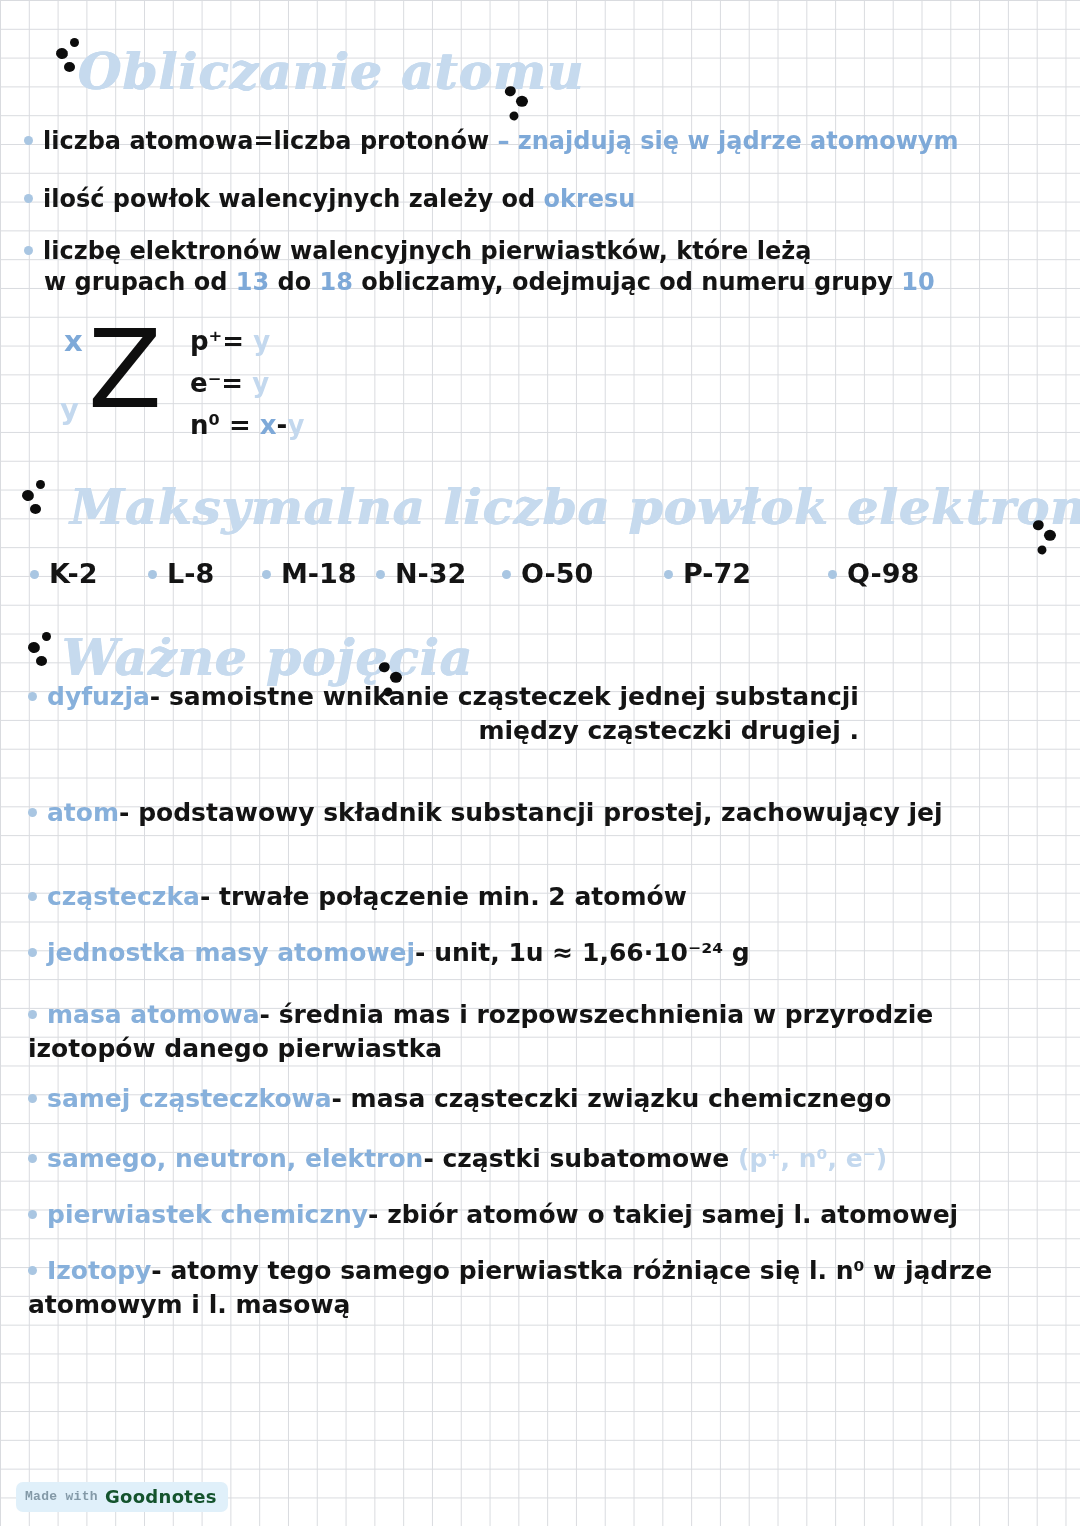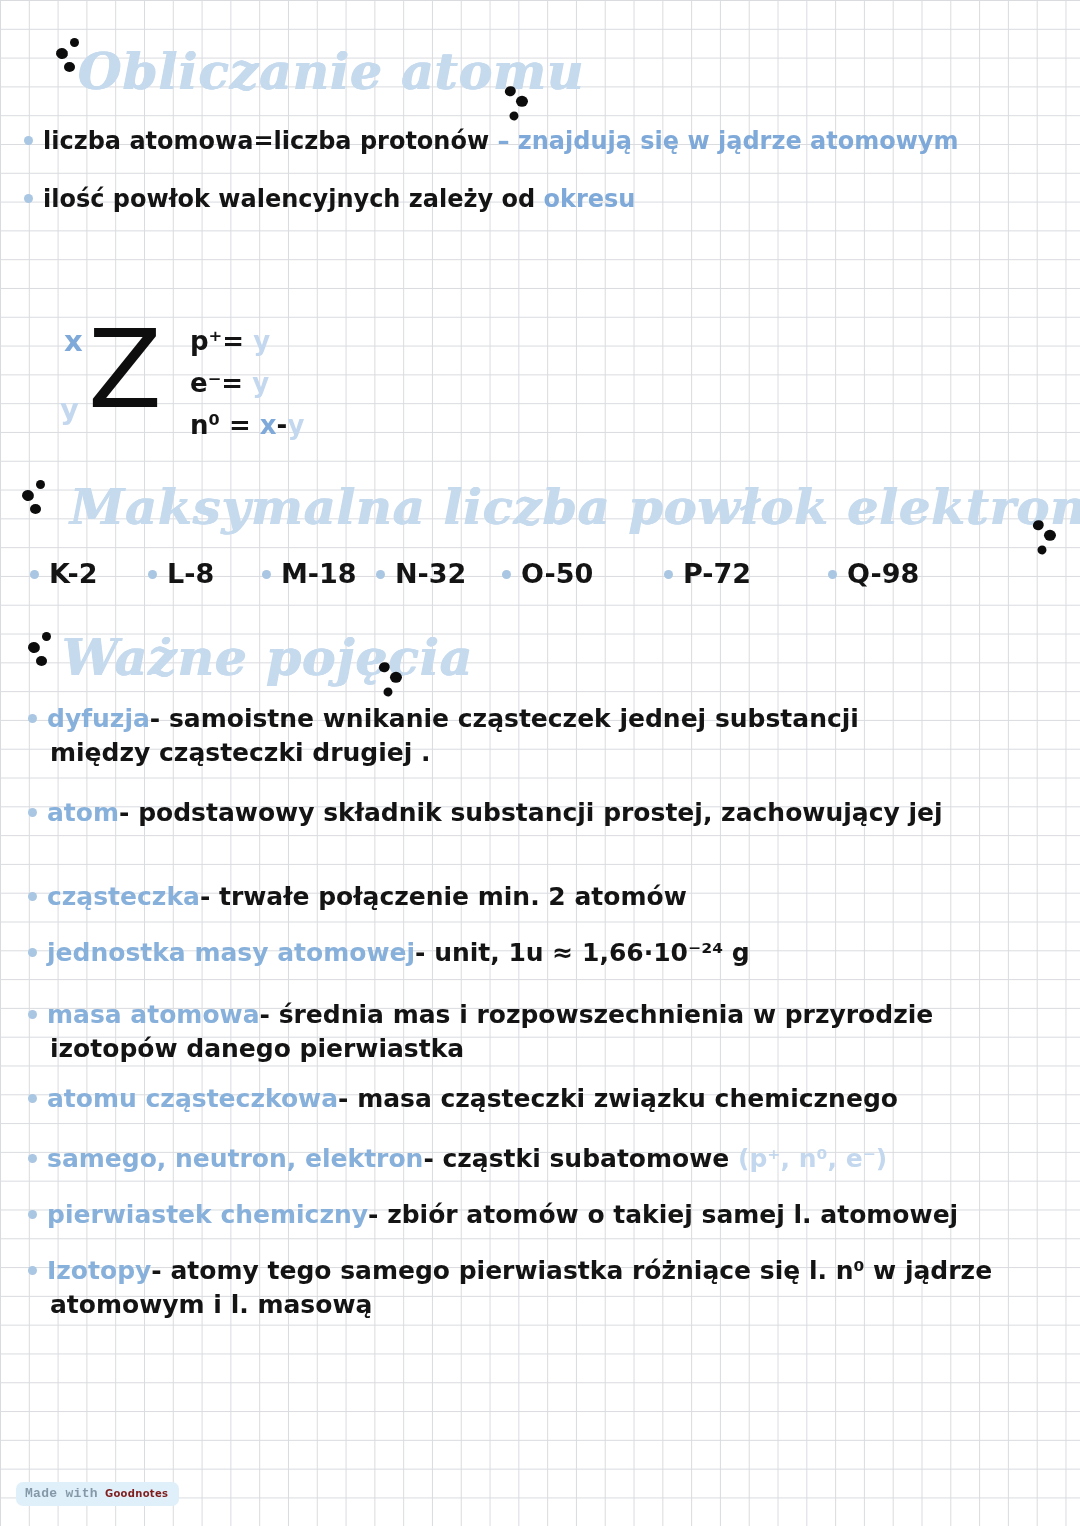--- a/index.html
+++ b/index.html
@@ -30,31 +30,31 @@
   .dots i:nth-child(3){ width:11px; height:10px; left:8px; top:24px; }
   .bullet-dot {
     display:inline-block; width:9px; height:9px; border-radius:50%;
     background:#a9c6e2; margin-right:10px; vertical-align:4px; flex:none;
   }
   .note { font-weight:bold; font-size:24px; line-height:31px; white-space:nowrap; }
   .blue { color:#7ea9d8; }
   .pale { color:#c3d8ee; }
   .term { color:#87b0db; }
   .def { font-weight:bold; font-size:25px; line-height:34px; white-space:nowrap; }
-  .def .cont { margin-left:22px; }
+  .def .cont { }
   .zletter { font-size:108px; line-height:1; font-weight:400; color:#0e0e0e; font-family:"DejaVu Sans", sans-serif; }
   .zsup { font-size:29px; font-weight:bold; }
   .zrow { font-size:26px; font-weight:bold; line-height:43px; white-space:nowrap; }
   .shell { font-weight:bold; font-size:27px; white-space:nowrap; }
   .badge {
     left:16px; top:1482px; display:flex; align-items:center; gap:7px;
     background:#e0f0fa; border-radius:7px; padding:4px 11px 5px 9px;
   }
   .badge .made { font-size:13px; font-weight:bold; color:#8399a7; letter-spacing:.3px;font-family:Liberation Mono, monospace; }
-  .badge .brand { font-size:10px; font-weight:bold; color:#7f1d1d; letter-spacing:.3px; }
+  .badge .brand { font-size:18px; font-weight:bold; color:#14532d; letter-spacing:.3px; }
 </style>
 </head>
 <body>
 
 <div class="page">
 
   <div class="abs dots" style="left:56px; top:38px;">
       <i></i>
       <i></i>
       <i></i>
@@ -67,20 +67,24 @@
     </div>
 
   <div class="abs note" style="left:24px; top:126px;">
     <span class="bullet-dot"></span><span>liczba atomowa=liczba protonów </span><span class="blue">– znajdują się w jądrze atomowym</span>
   </div>
 
   <div class="abs note" style="left:24px; top:184px;">
     <span class="bullet-dot"></span><span>ilość powłok walencyjnych zależy od </span><span class="blue">okresu</span>
   </div>
 
+  <div class="abs note" style="left:24px; top:236px;">
+    <div><span class="bullet-dot"></span><span>liczbę elektronów walencyjnych pierwiastków, które leżą</span></div>
+    <div style="margin-left:20px;"><span>w grupach od </span><span class="blue">13</span><span> do </span><span class="blue">18</span><span> obliczamy, odejmując od numeru grupy </span><span class="blue">10</span></div>
+  </div>
 
   <div class="abs zsup blue" style="left:64px; top:324px;">x</div>
   <div class="abs zletter" style="left:88px; top:316px;">Z</div>
   <div class="abs zsup pale" style="left:60px; top:392px;">y</div>
   <div class="abs zrow" style="left:190px; top:320px;">
     <span>p⁺= </span><span class="pale">y</span>
   </div>
   <div class="abs zrow" style="left:190px; top:362px;">
     <span>e⁻= </span><span class="pale">y</span>
   </div>
@@ -113,21 +117,21 @@
       <i></i>
       <i></i>
     </div>
   <div class="abs script-title h3">Ważne pojęcia</div>
   <div class="abs dots" style="left:372px; top:662px; transform:rotate(160deg);">
       <i></i>
       <i></i>
       <i></i>
     </div>
 
-  <div class="abs def" style="left:28px; top:702px;">
+  <div class="abs def" style="left:28px; top:680px;text-align:right;">
     <div><span class="bullet-dot"></span><span class="term">dyfuzja</span><span>- samoistne wnikanie cząsteczek jednej substancji</span></div>
     <div class="cont">między cząsteczki drugiej .</div>
   </div>
 
   <div class="abs def" style="left:28px; top:796px;">
     <div><span class="bullet-dot"></span><span class="term">atom</span><span>- podstawowy składnik substancji prostej, zachowujący jej</span></div>
   </div>
 
   <div class="abs def" style="left:28px; top:880px;">
     <div><span class="bullet-dot"></span><span class="term">cząsteczka</span><span>- trwałe połączenie min. 2 atomów</span></div>
@@ -136,21 +140,21 @@
   <div class="abs def" style="left:28px; top:936px;">
     <div><span class="bullet-dot"></span><span class="term">jednostka masy atomowej</span><span>- unit, 1u ≈ 1,66·10⁻²⁴ g</span></div>
   </div>
 
   <div class="abs def" style="left:28px; top:998px;">
     <div><span class="bullet-dot"></span><span class="term">masa atomowa</span><span>- średnia mas i rozpowszechnienia w przyrodzie</span></div>
     <div class="cont">izotopów danego pierwiastka</div>
   </div>
 
   <div class="abs def" style="left:28px; top:1082px;">
-    <div><span class="bullet-dot"></span><span class="term">atomu cząsteczkowa</span><span>- masa cząsteczki związku chemicznego</span></div>
+    <div><span class="bullet-dot"></span><span class="term">samej cząsteczkowa</span><span>- masa cząsteczki związku chemicznego</span></div>
   </div>
 
   <div class="abs def" style="left:28px; top:1142px;">
     <div><span class="bullet-dot"></span><span class="term">samego, neutron, elektron</span><span>- cząstki subatomowe </span><span class="pale">(p⁺, n⁰, e⁻)</span></div>
   </div>
 
   <div class="abs def" style="left:28px; top:1198px;">
     <div><span class="bullet-dot"></span><span class="term">pierwiastek chemiczny</span><span>- zbiór atomów o takiej samej l. atomowej</span></div>
   </div>
 

